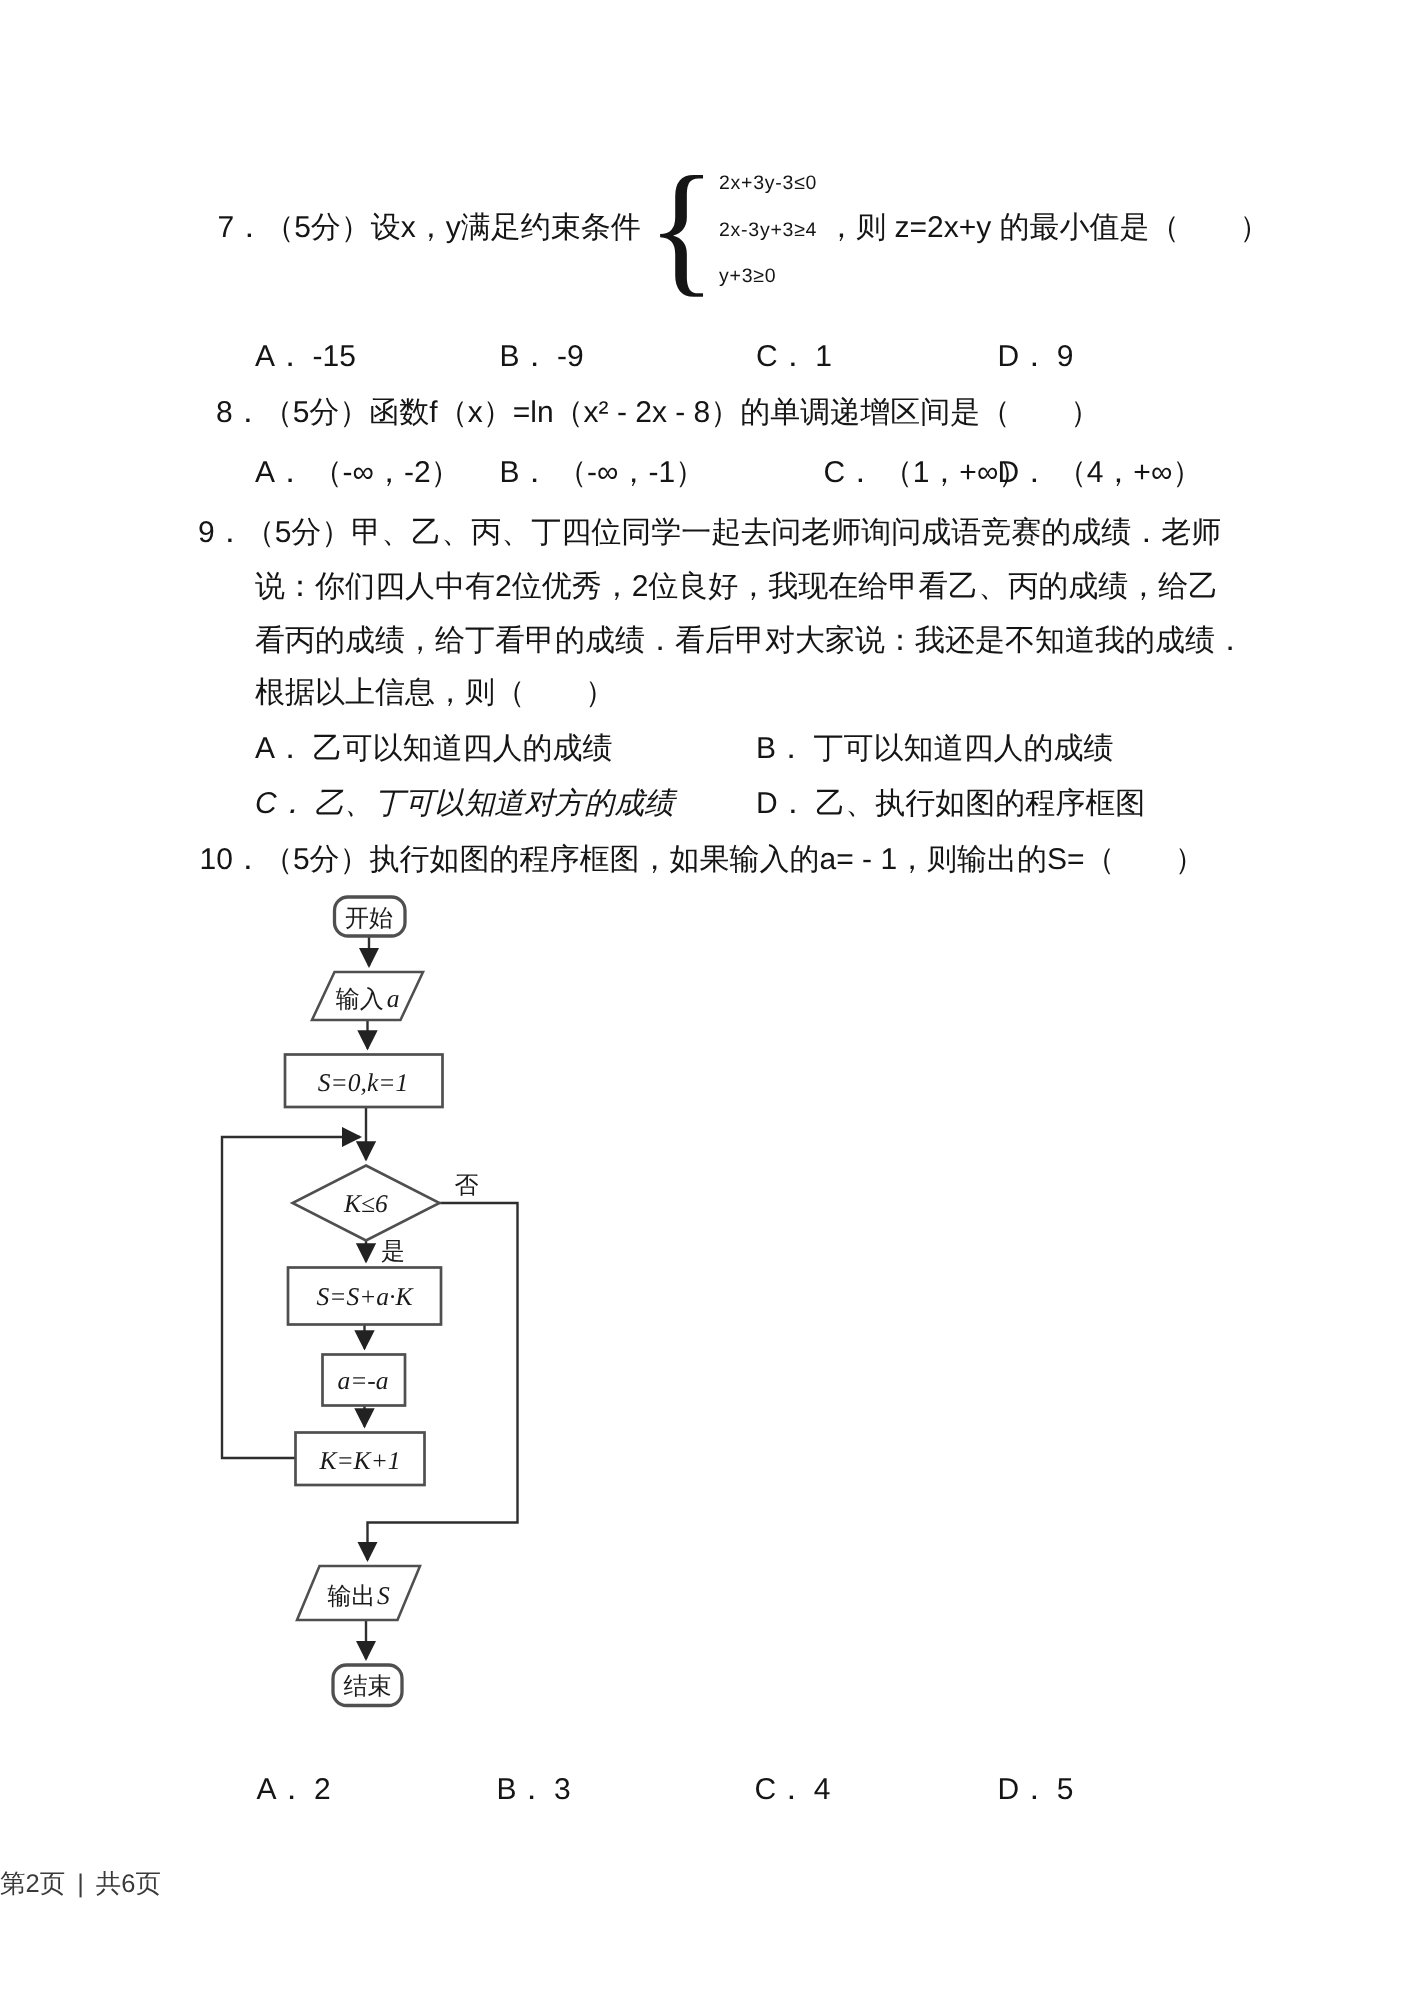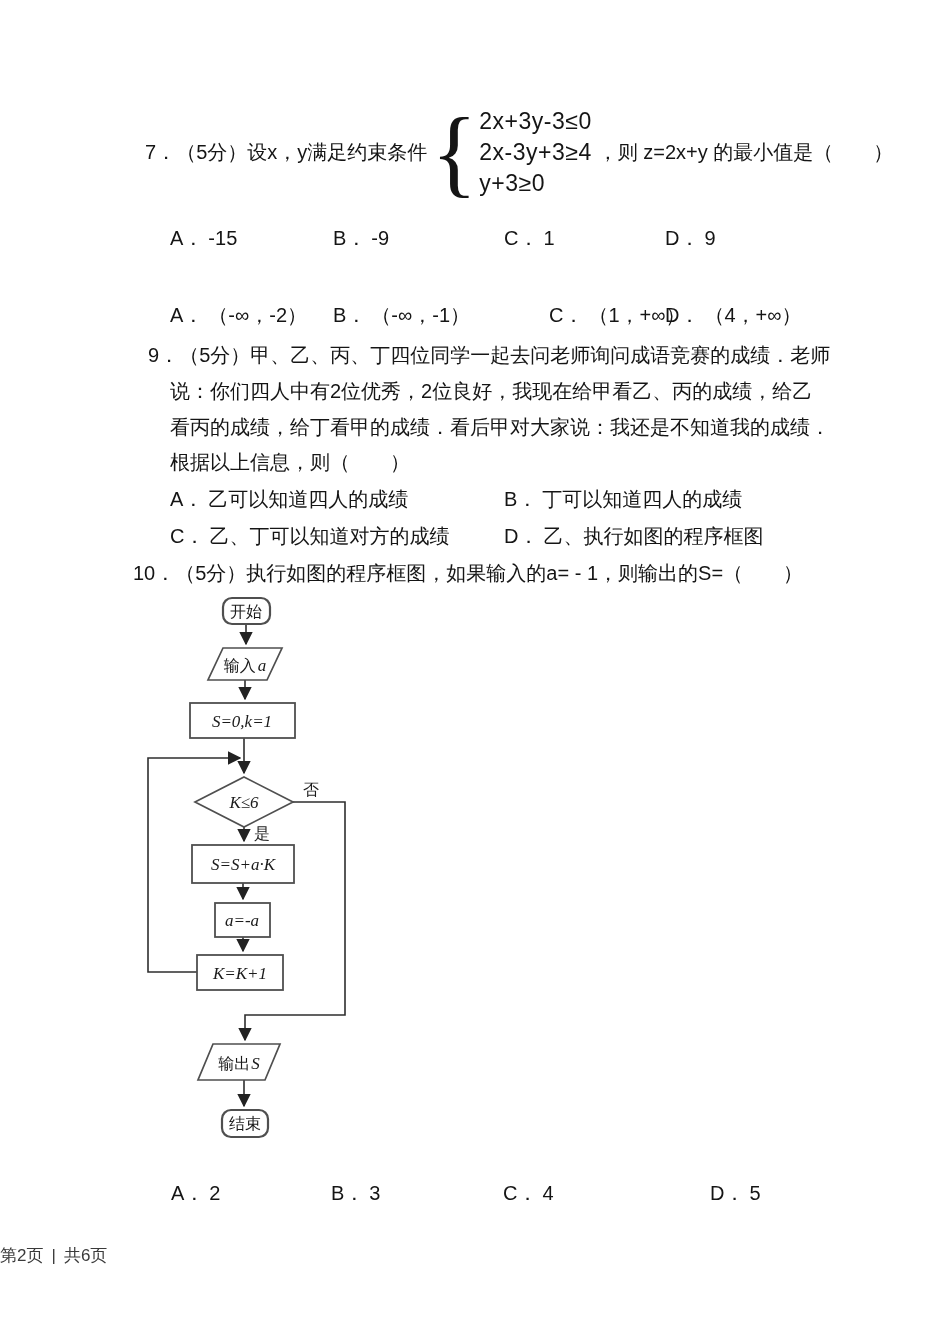--- a/index.html
+++ b/index.html
@@ -13,21 +13,21 @@
   }
   .row{position:absolute;white-space:nowrap;font-size:20px;line-height:28px;}
   .qnum{display:inline-block;}
   .q7row{display:flex;align-items:center;height:104px;}
   .brace{
     font-family:"Liberation Serif","DejaVu Serif",serif;
     font-size:96px;font-weight:300;line-height:100px;
     transform:scaleY(1.02);margin-left:4px;
   }
   .constraints{display:flex;flex-direction:column;justify-content:center;margin-left:2px;}
-  .constraints div{font-size:23px;line-height:31px;letter-spacing:0.5px;}
+  .constraints div{font-size:13px;line-height:31px;letter-spacing:0.5px;}
   .tail{margin-left:6px;}
   .optrow{position:absolute;left:0;top:0;width:886px;height:28px;font-size:20px;line-height:28px;}
   .opt{position:absolute;white-space:nowrap;}
   .opt .lab{margin-right:5px;}
   .footer{
     position:absolute;left:0;right:0;text-align:left;
     font-size:17px;color:#3a3a3a;line-height:24px;
   }
   .footer .sep{margin:0 8px;color:#3a3a3a;}
   svg text{fill:#1b1b1b;}
@@ -51,41 +51,44 @@
     <span class="tail">，则 z=2x+y 的最小值是（　　）</span>
   </div>
 
   <div class="optrow" style="top:224px;">
     <span class="opt" style="left:170px;"><span class="lab">A．</span><span>-15</span></span>
     <span class="opt" style="left:333px;"><span class="lab">B．</span><span>-9</span></span>
     <span class="opt" style="left:504px;"><span class="lab">C．</span><span>1</span></span>
     <span class="opt" style="left:665px;"><span class="lab">D．</span><span>9</span></span>
   </div>
 
+  <div class="row" style="left:144px;top:261px;">
+    <span class="qnum">8．</span><span>（5分）函数f（x）=ln（x² - 2x - 8）的单调递增区间是（　　）</span>
+  </div>
 
   <div class="optrow" style="top:301px;padding-left:20px;">
     <span class="opt" style="left:170px;"><span class="lab">A．</span><span>（-∞，-2）</span></span>
     <span class="opt" style="left:333px;"><span class="lab">B．</span><span>（-∞，-1）</span></span>
     <span class="opt" style="left:504px;margin-left:45px;"><span class="lab">C．</span><span>（1，+∞）</span></span>
     <span class="opt" style="left:665px;"><span class="lab">D．</span><span>（4，+∞）</span></span>
   </div>
 
-  <div class="row" style="left:148px;top:341px;">
+  <div class="row" style="left:132px;top:341px;">
     <span class="qnum">9．</span><span>（5分）甲、乙、丙、丁四位同学一起去问老师询问成语竞赛的成绩．老师</span>
   </div>
   <div class="row" style="left:170px;top:377px;">说：你们四人中有2位优秀，2位良好，我现在给甲看乙、丙的成绩，给乙</div>
   <div class="row" style="left:170px;top:413px;">看丙的成绩，给丁看甲的成绩．看后甲对大家说：我还是不知道我的成绩．</div>
   <div class="row" style="left:170px;top:448px;">根据以上信息，则（　　）</div>
 
   <div class="optrow" style="top:485px;">
     <span class="opt" style="left:504px;"><span class="lab">B．</span><span>丁可以知道四人的成绩</span></span>
     <span class="opt" style="left:170px;"><span class="lab">A．</span><span>乙可以知道四人的成绩</span></span>
   </div>
   <div class="optrow" style="top:522px;">
-    <span class="opt" style="left:170px;"><span class="lab">C．</span><span>乙、丁可以知道对方的成绩</span></span>
+    <span class="opt" style="left:170px;font-style:italic;"><span class="lab">C．</span><span>乙、丁可以知道对方的成绩</span></span>
     <span class="opt" style="left:504px;"><span class="lab">D．</span><span>乙、执行如图的程序框图</span></span>
   </div>
 
   <div class="row" style="left:133px;top:559px;">
     <span class="qnum">10．</span><span>（5分）执行如图的程序框图，如果输入的a= - 1，则输出的S=（　　）</span>
   </div>
 
   <svg style="position:absolute;left:130px;top:592px;" width="240" height="560" viewBox="0 0 240 560">
     <defs>
       <marker id="arr" viewBox="0 0 10 10" refX="9" refY="5" markerWidth="8.5" markerHeight="8.5" orient="auto-start-reverse">
@@ -127,20 +130,20 @@
     <text class="fc-math" x="112" y="334" text-anchor="middle">a=-a</text>
     <text class="fc-math" x="110" y="387" text-anchor="middle">K=K+1</text>
     <text x="109" y="477" text-anchor="middle"><tspan class="fc-cn">输出</tspan><tspan class="fc-math" dx="1">S</tspan></text>
     <text class="fc-cn" x="115" y="537" text-anchor="middle">结束</text>
   </svg>
 
   <div class="optrow" style="top:1179px;">
     <span class="opt" style="left:171px;"><span class="lab">A．</span><span>2</span></span>
     <span class="opt" style="left:331px;"><span class="lab">B．</span><span>3</span></span>
     <span class="opt" style="left:503px;"><span class="lab">C．</span><span>4</span></span>
-    <span class="opt" style="left:665px;margin-left:45px;"><span class="lab">D．</span><span>5</span></span>
+    <span class="opt" style="left:665px;"><span class="lab">D．</span><span>5</span></span>
   </div>
 
   <div class="footer" style="top:1244px;">
     <span>第2页</span><span class="sep">|</span><span>共6页</span>
   </div>
 
 </div>
 
 </body></html>

